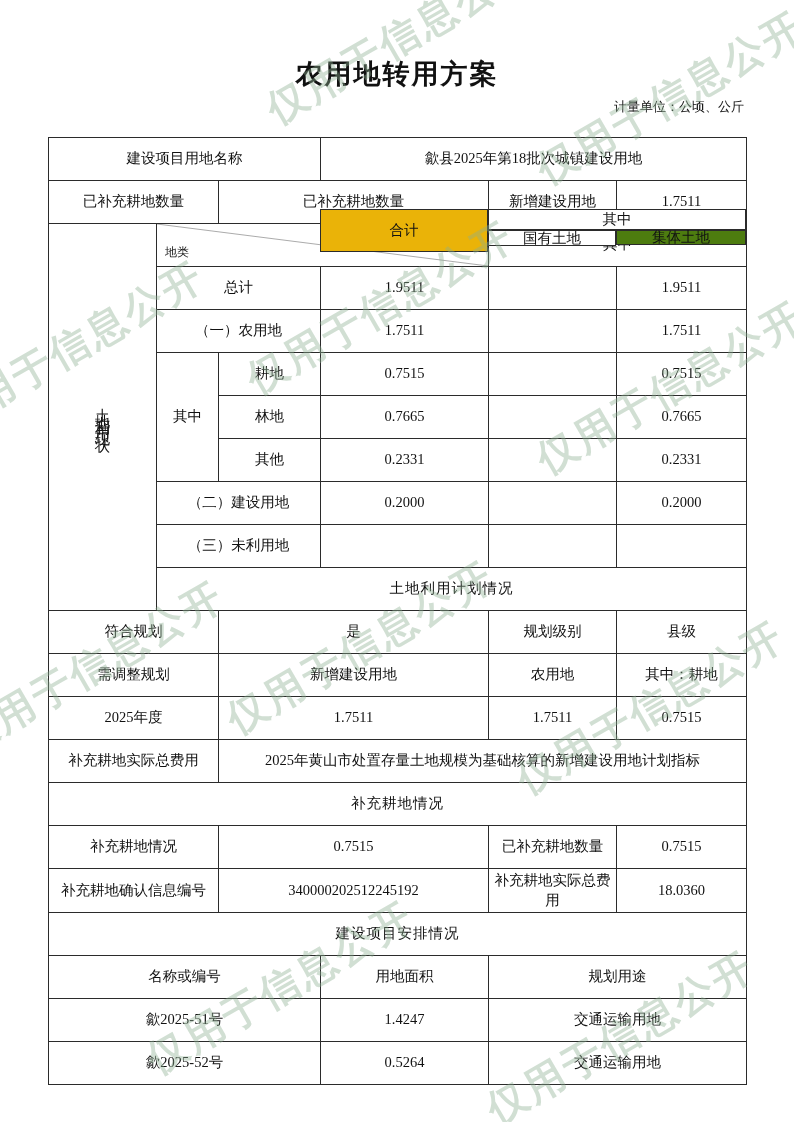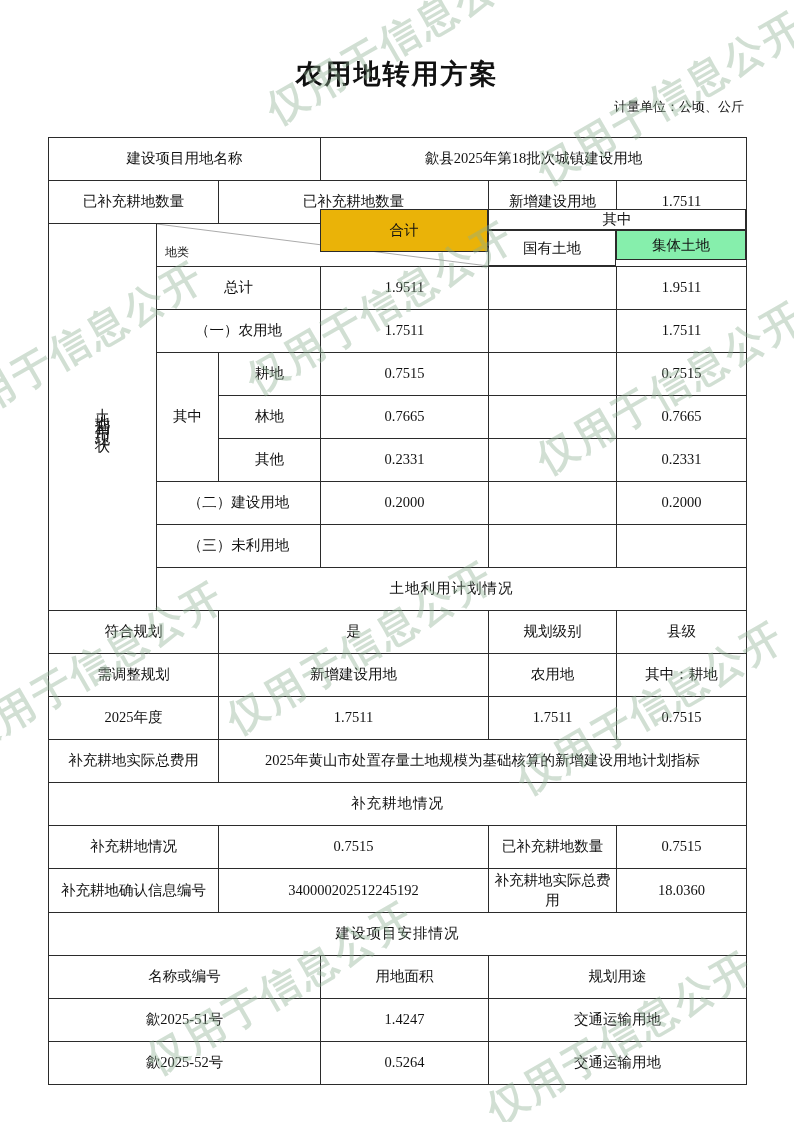--- a/index.html
+++ b/index.html
@@ -267,22 +267,22 @@
         <td colspan="3">歙2025-52号</td>
         <td>0.5264</td>
         <td colspan="2">交通运输用地</td>
       </tr>
     </tbody>
   </table>
 
   <div id="subheader-overlay" style="position: absolute; left: 48px; top: 122px; width: 699.016px; height: 948.125px; pointer-events: none;">
       <div style="position: absolute; left: 272px; top: 86.5px; width: 168px; height: 43px; display: flex; align-items: center; justify-content: center; font-size: 14.5px; background: #eab308; border: 1px solid rgb(43, 43, 43); box-sizing: border-box;">合计</div>
       <div style="position: absolute; left: 440px; top: 86.5px; width: 258px; height: 21.5px; display: flex; align-items: center; justify-content: center; font-size: 14.5px; background: rgb(255, 255, 255); border: 1px solid rgb(43, 43, 43); box-sizing: border-box;">其中</div>
-      <div style="position: absolute; left: 440px; top: 108px; width: 128px; height: 36px; display: flex; align-items: center; justify-content: center; font-size: 14.5px; background: rgb(255, 255, 255); border: 1px solid rgb(43, 43, 43); box-sizing: border-box;">国有土地</div>
-      <div style="position: absolute; left: 568px; top: 108px; width: 130px; height: 30px; display: flex; align-items: center; justify-content: center; font-size: 14.5px; background: #86efac; border: 1px solid rgb(43, 43, 43); box-sizing: border-box;">集体土地</div>
+      <div style="position: absolute; left: 440px; top: 108px; width: 128px; height: 16px; display: flex; align-items: center; justify-content: center; font-size: 14.5px; background: rgb(255, 255, 255); border: 1px solid rgb(43, 43, 43); box-sizing: border-box;">国有土地</div>
+      <div style="position: absolute; left: 568px; top: 108px; width: 130px; height: 15px; display: flex; align-items: center; justify-content: center; font-size: 14.5px; background: #4d7c0f; border: 1px solid rgb(43, 43, 43); box-sizing: border-box;">集体土地</div>
     </div>
 
   <div class="wm-layer">
     <div class="wm" style="left: 250px; top: 10px;">仅用于信息公开</div>
     <div class="wm" style="left: 520px; top: 70px;">仅用于信息公开</div>
     <div class="wm" style="left: -80px; top: 320px;">仅用于信息公开</div>
     <div class="wm" style="left: 230px; top: 280px;">仅用于信息公开</div>
     <div class="wm" style="left: 520px; top: 360px;">仅用于信息公开</div>
     <div class="wm" style="left: -60px; top: 640px;">仅用于信息公开</div>
     <div class="wm" style="left: 210px; top: 620px;">仅用于信息公开</div>

